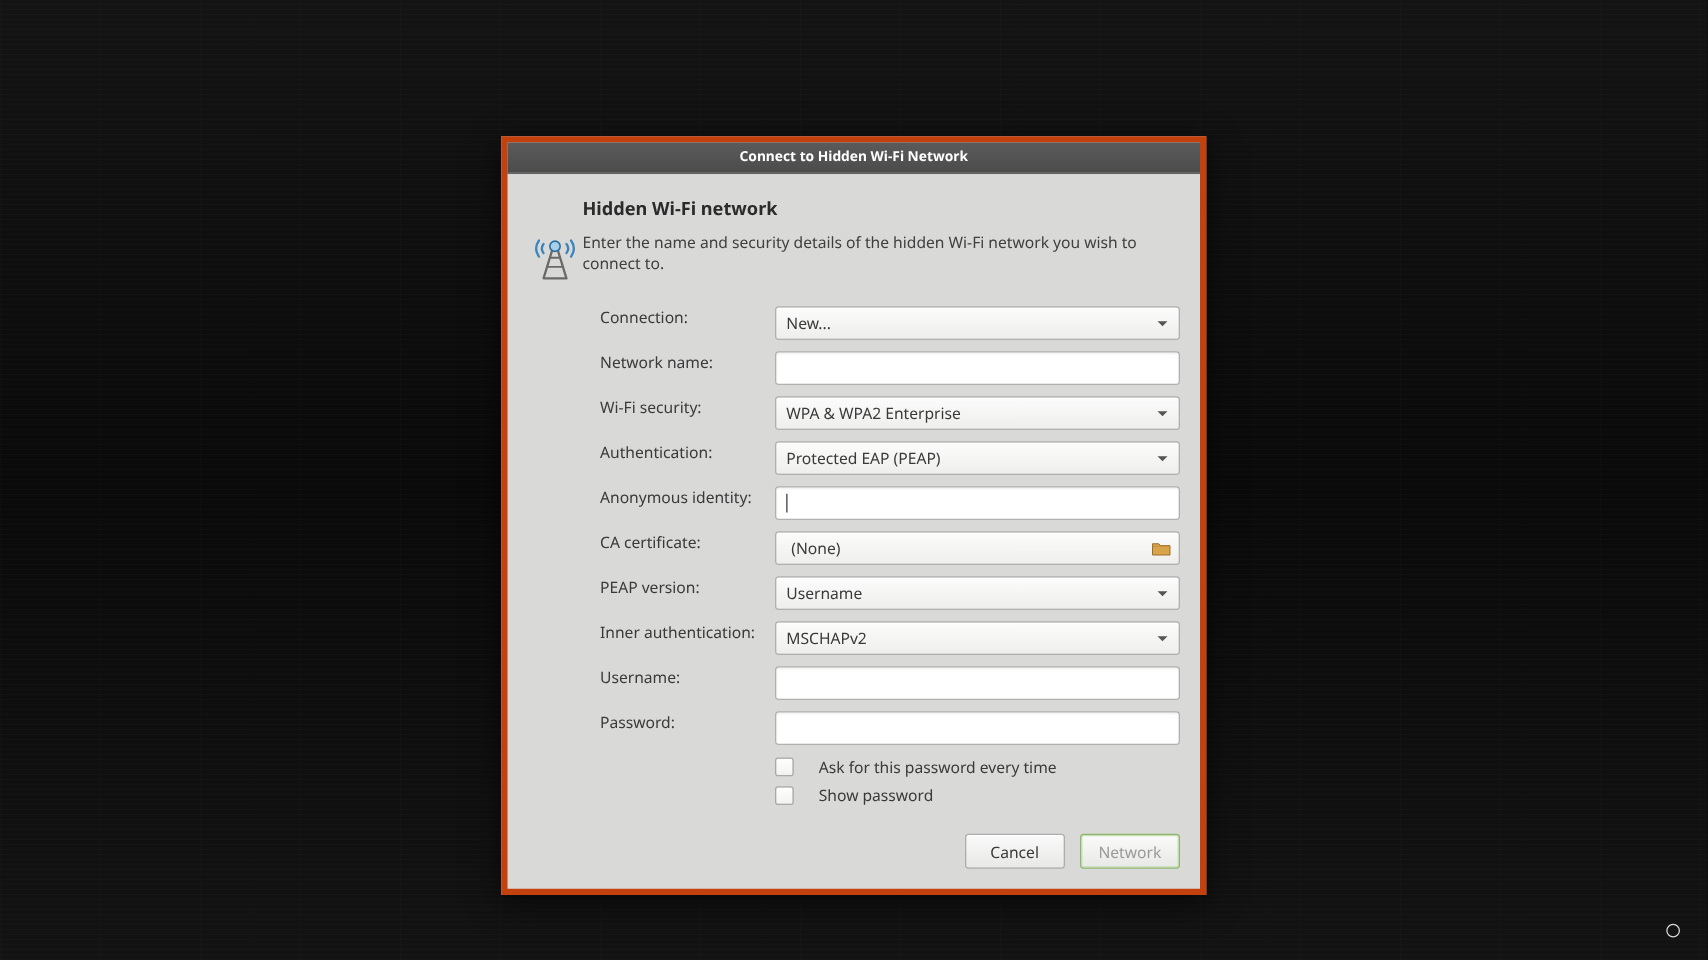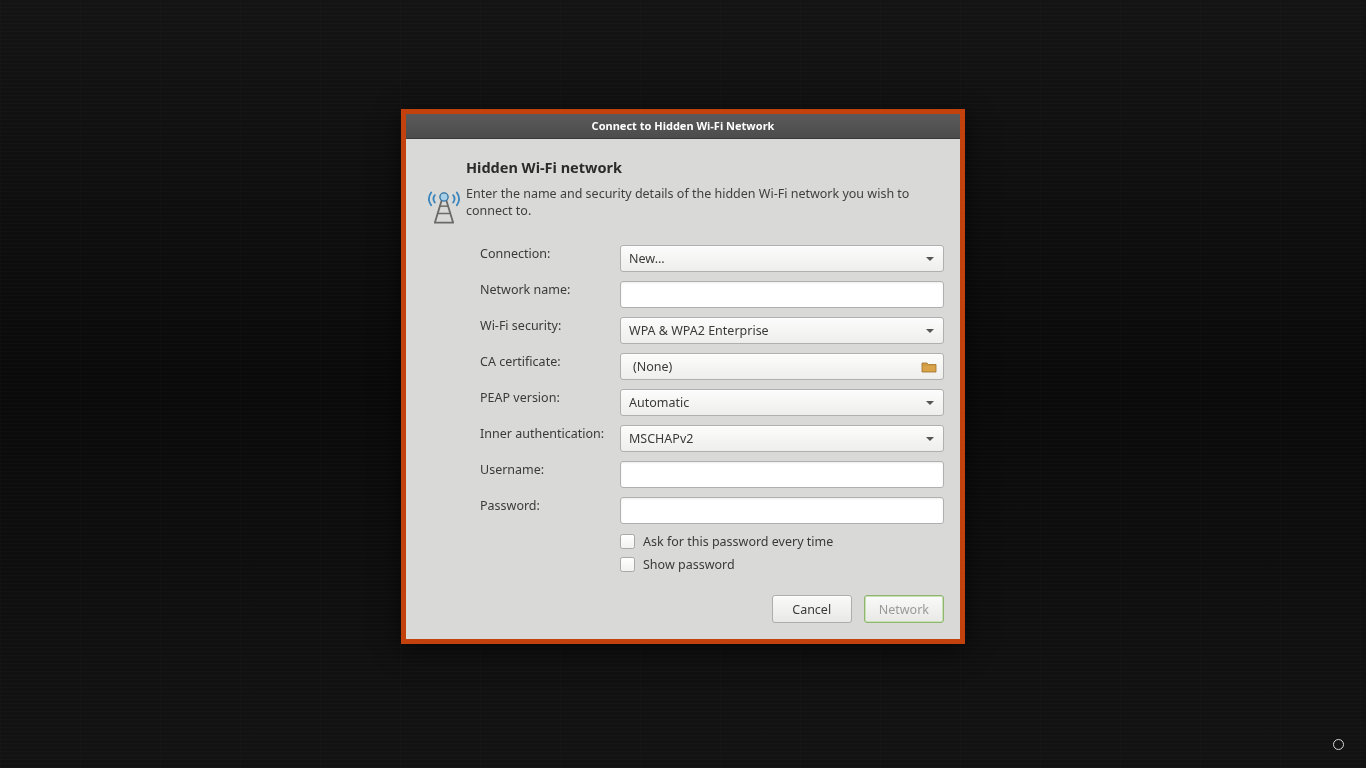--- a/index.html
+++ b/index.html
@@ -118,21 +118,21 @@
       height: 14px;
       display: flex;
       align-items: center;
       justify-content: center;
     }
     .check-row {
       display: flex;
       align-items: center;
       margin-left: 140px;
       margin-bottom: 6px;
-      gap: 8px;
+      gap: 20px;
     }
     .checkbox {
       width: 15px;
       height: 15px;
       border: 1px solid #a9a9a7;
       border-radius: 2.5px;
       background: linear-gradient(#fff,#f2f2f0);
       flex-shrink: 0;
     }
     .check-label {
@@ -231,42 +231,60 @@
       <div class="row">
         <label class="fld-label">Wi-Fi security:</label>
         <div class="fld">
           <div class="select-box">
             <span>WPA &amp; WPA2 Enterprise</span>
             <span class="caret"></span>
           </div>
         </div>
       </div>
 
-
+      <div class="row">
+        <label class="fld-label">Authentication:</label>
+        <div class="fld">
+          <div class="select-box">
+            <span>Protected EAP (PEAP)</span>
+            <span class="caret"></span>
+          </div>
+        </div>
+      </div>
+
+      <div class="row">
+        <label class="fld-label">Anonymous identity:</label>
+        <div class="fld">
+          <div class="input-box">
+            <span class="cursor-caret"></span>
+            <span></span>
+          </div>
+        </div>
+      </div>
 
       <div class="row">
         <label class="fld-label">CA certificate:</label>
         <div class="fld">
           <div class="file-box">
             <span>(None)</span>
             <span class="folder-icon">
               <svg viewBox="0 0 16 14" width="16" height="14">
                 <path d="M1 3 L1 12 L15 12 L15 4.5 L7.5 4.5 L6 3 Z" fill="#d9a34a" stroke="#9a6f2b" stroke-width="0.8"></path>
                 <path d="M1 5 L15 5" stroke="#c08a36" stroke-width="0.7"></path>
               </svg>
             </span>
           </div>
         </div>
       </div>
 
       <div class="row">
         <label class="fld-label">PEAP version:</label>
         <div class="fld">
           <div class="select-box">
-            <span>Automatic</span>
+            <span>Username</span>
             <span class="caret"></span>
           </div>
         </div>
       </div>
 
       <div class="row">
         <label class="fld-label">Inner authentication:</label>
         <div class="fld">
           <div class="select-box">
             <span>MSCHAPv2</span>

